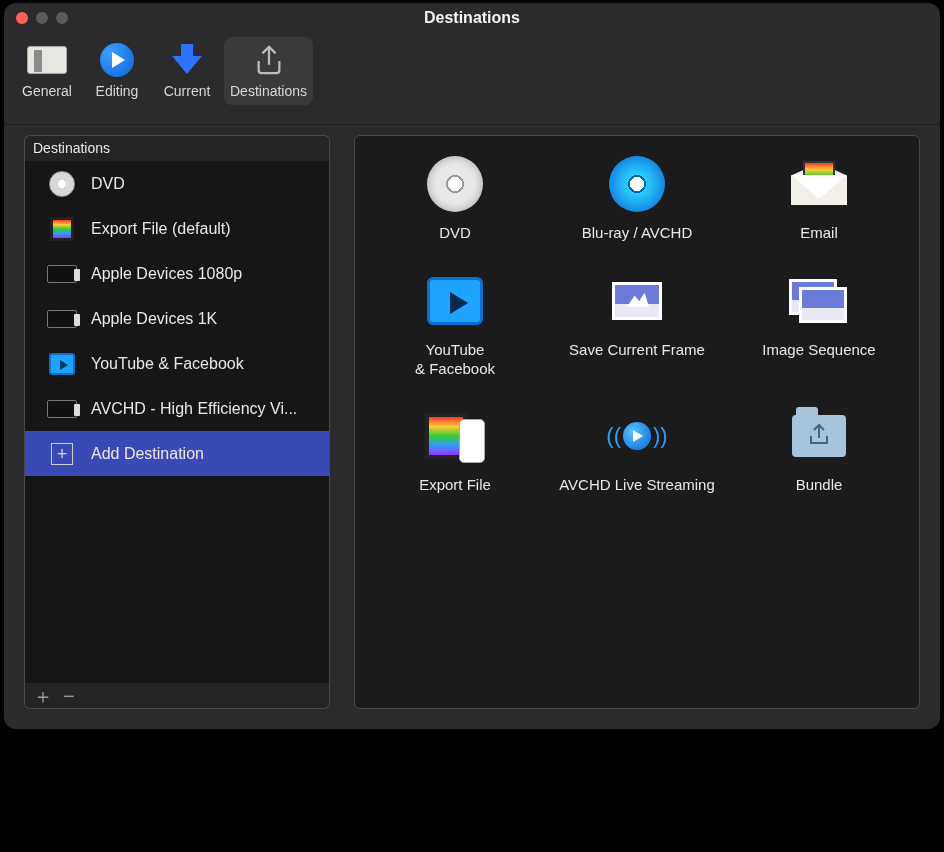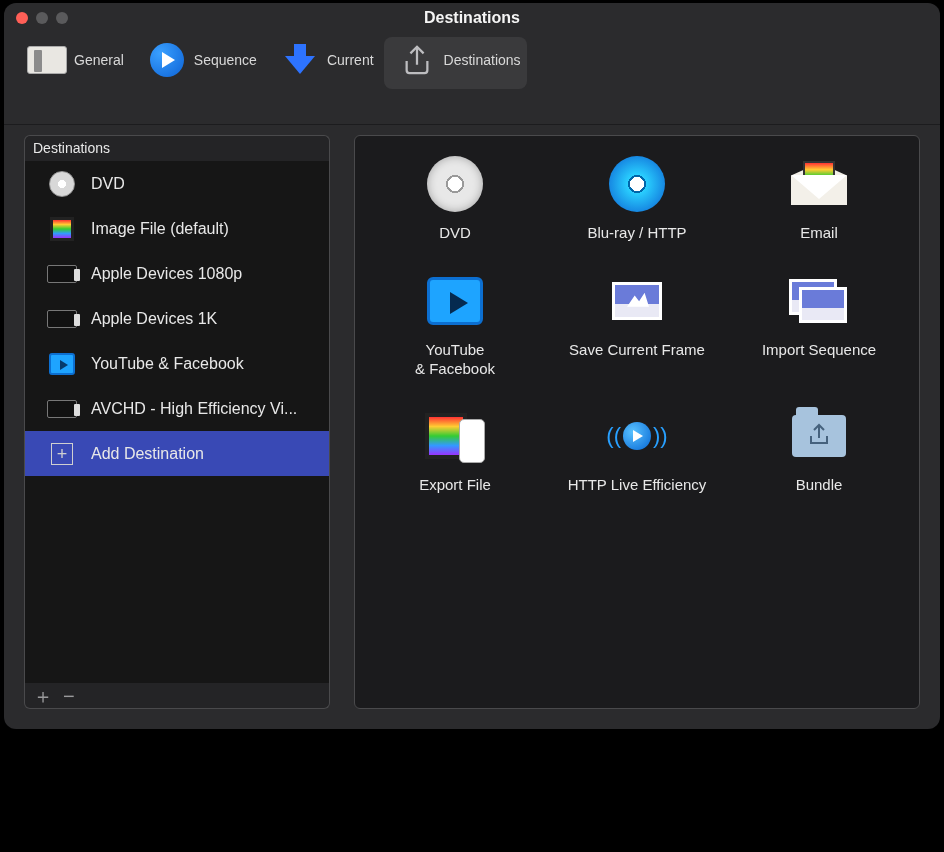--- a/index.html
+++ b/index.html
@@ -47,21 +47,21 @@
   
   .toolbar {
     height: 92px;
     display: flex;
     align-items: flex-start;
     padding: 4px 10px 0 10px;
     gap: 4px;
     border-bottom: 1px solid #1c1c1e;
   }
   .tb-item {
-    display: flex; flex-direction: row; align-items: center;
+    display: flex; flex-direction: column; align-items: center;
     padding: 0 6px;
     border-radius: 8px;
     cursor: default;
   }
   .tb-item.active { background: #3a3a3c; padding-top:0; padding-bottom:6px; }
   .tb-icon {
     width: 54px; height: 46px;
     display: flex; align-items: center; justify-content: center;
   }
   .tb-label { font-size: 14px; color: #d8d8d8; }
@@ -193,21 +193,21 @@
     <div class="tb-item">
       <div class="tb-icon">
           <div class="icon-general"></div>
         </div>
       <div class="tb-label">General</div>
     </div>
     <div class="tb-item">
       <div class="tb-icon">
           <div class="icon-playback"></div>
         </div>
-      <div class="tb-label">Sequence</div>
+      <div class="tb-label">Editing</div>
     </div>
     <div class="tb-item">
       <div class="tb-icon">
           <div class="icon-import"></div>
         </div>
       <div class="tb-label">Current</div>
     </div>
     <div class="tb-item active">
       <div class="tb-icon">
         <svg class="icon-dest" width="30" height="34" viewBox="0 0 30 34" fill="none" stroke="currentColor" stroke-width="2.4">
@@ -228,21 +228,21 @@
         <div class="sb-row">
           <div class="sb-ico">
               <div class="si-dvd"></div>
             </div>
           <div class="rlabel">DVD</div>
         </div>
         <div class="sb-row">
           <div class="sb-ico">
               <div class="si-film"></div>
             </div>
-          <div class="rlabel">Image File (default)</div>
+          <div class="rlabel">Export File (default)</div>
         </div>
         <div class="sb-row">
           <div class="sb-ico">
               <div class="si-dev"></div>
             </div>
           <div class="rlabel">Apple Devices 1080p</div>
         </div>
         <div class="sb-row">
           <div class="sb-ico">
               <div class="si-dev"></div>
@@ -281,21 +281,21 @@
         <div class="cell">
           <div class="gicon">
               <div class="gi-dvd"></div>
             </div>
           <div class="glabel">DVD</div>
         </div>
         <div class="cell">
           <div class="gicon">
               <div class="gi-bluray"></div>
             </div>
-          <div class="glabel">Blu-ray / HTTP</div>
+          <div class="glabel">Blu-ray / AVCHD</div>
         </div>
         <div class="cell">
           <div class="gicon">
               <div class="gi-email">
                 <div class="env"></div>
                 <div class="photo"></div>
                 <div class="flap"></div>
               </div>
             </div>
           <div class="glabel">Email</div>
@@ -313,36 +313,36 @@
             </div>
           <div class="glabel">Save Current Frame</div>
         </div>
         <div class="cell">
           <div class="gicon">
               <div class="gi-seq">
                 <div class="a"></div>
                 <div class="b"></div>
               </div>
             </div>
-          <div class="glabel">Import Sequence</div>
+          <div class="glabel">Image Sequence</div>
         </div>
         <div class="cell">
           <div class="gicon">
               <div class="gi-export">
                 <div class="film"></div>
                 <div class="phone"></div>
               </div>
             </div>
           <div class="glabel">Export File</div>
         </div>
         <div class="cell">
           <div class="gicon">
               <div class="gi-http">((<span class="dot"></span>))</div>
             </div>
-          <div class="glabel">HTTP Live Efficiency</div>
+          <div class="glabel">AVCHD Live Streaming</div>
         </div>
         <div class="cell">
           <div class="gicon">
               <div class="gi-bundle">
             <svg width="20" height="24" viewBox="0 0 20 24" fill="none" stroke="#46627d" stroke-width="2">
               <path d="M10 15 V2 M5 7 L10 2 L15 7"></path>
                   <path d="M2 13 v7 h16 v-7"></path>
             </svg>
           </div>
             </div>

